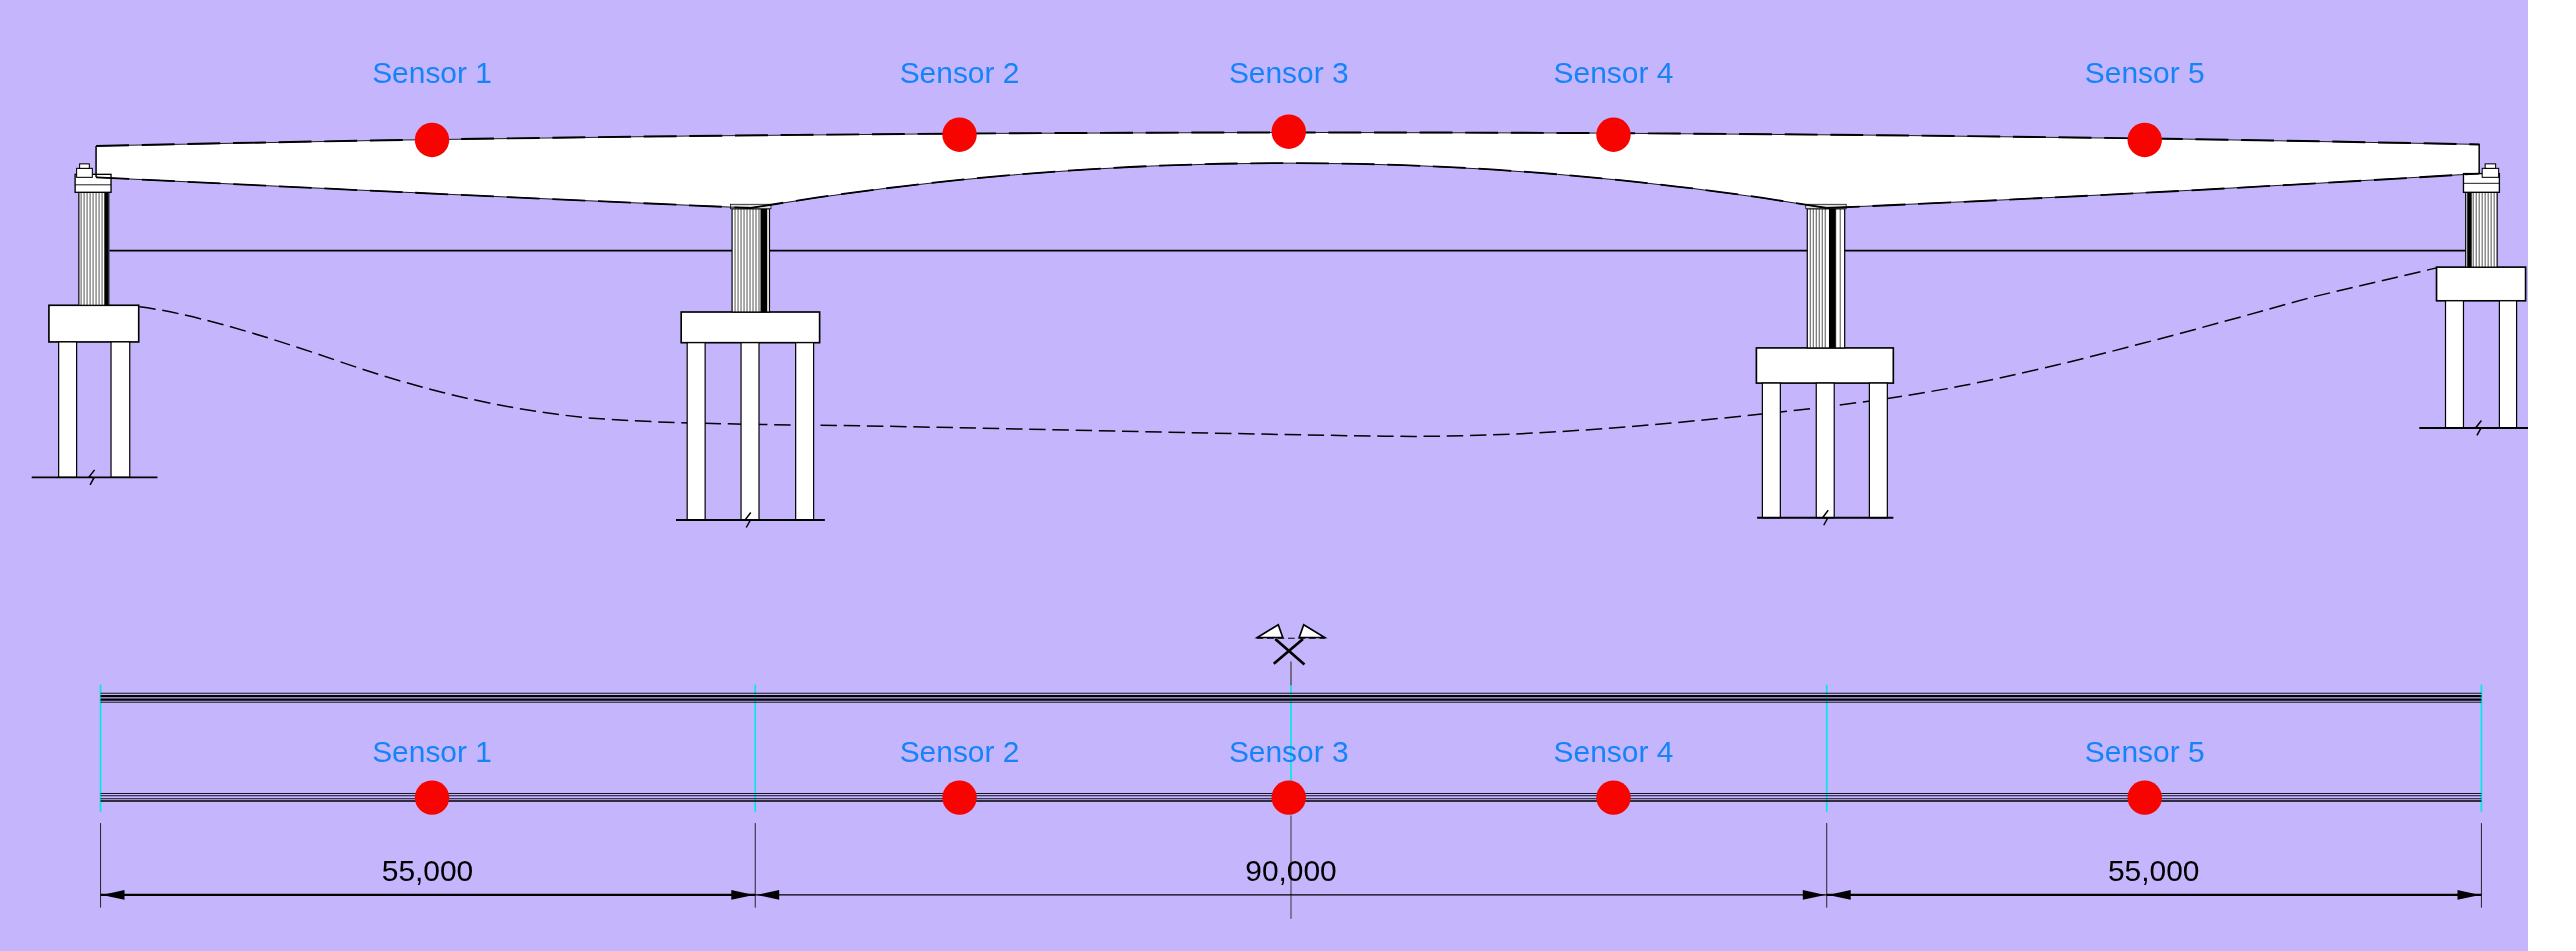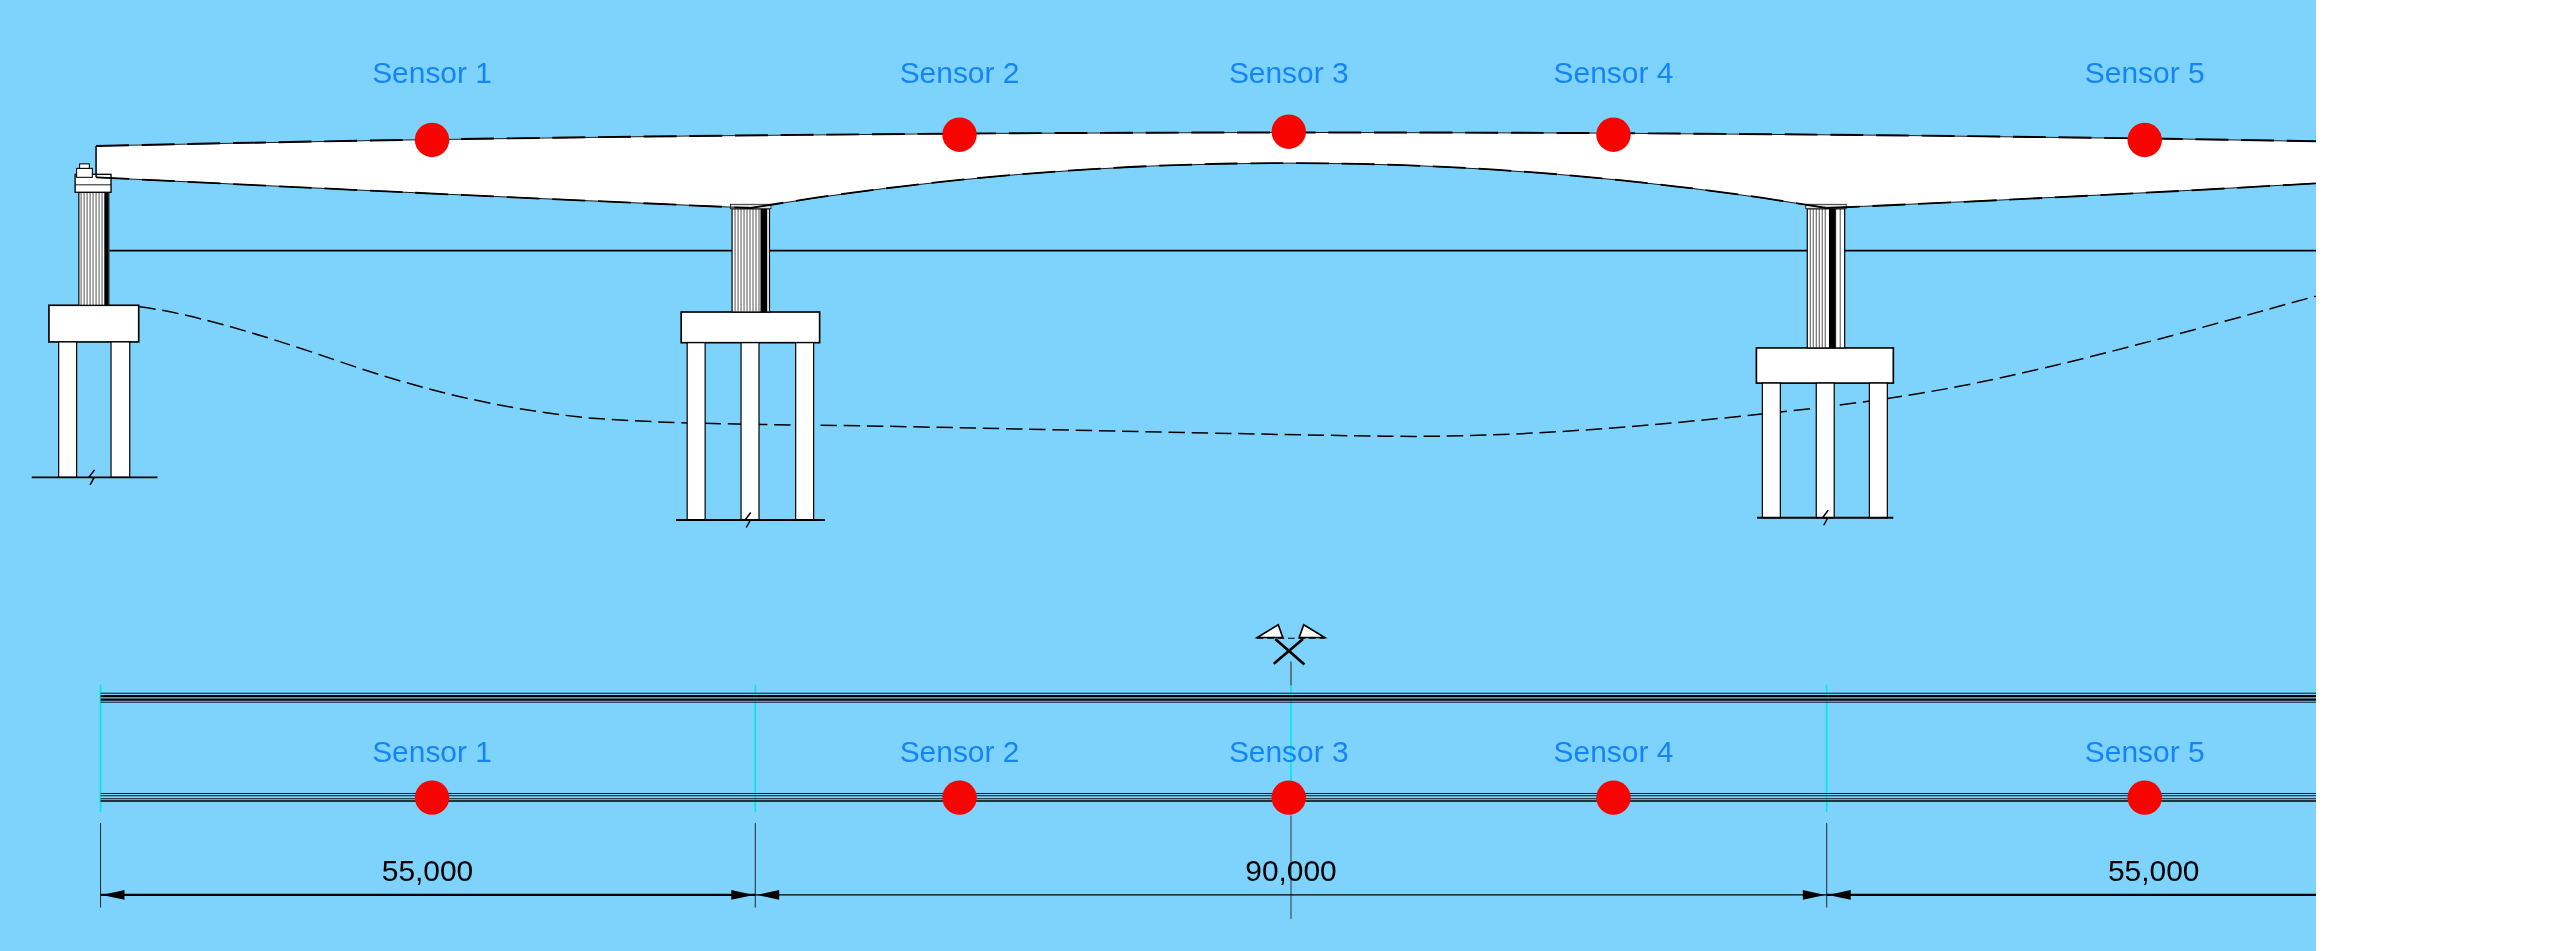--- a/index.html
+++ b/index.html
@@ -1,16 +1,16 @@
 <!DOCTYPE html>
 <html style="font-size:12px"><head>
 <meta charset="utf-8">
 <style>
   html,body{margin:0;padding:0;background:#ffffff;}
-  .stage{width:2316px;height:951px;position:relative;background:#7dd3fc;overflow:hidden;}
+  .stage{width:2528px;height:951px;position:relative;background:#c4b5fd;overflow:hidden;}
   svg{display:block;}
   text{font-family:"Liberation Sans","DejaVu Sans",sans-serif;}
   .sensor-label{font-size:40px;}
   .dim-label{font-size:40px;}
   .outline{fill:#ffffff;stroke:#000000;}
   .thinline{stroke:#000000;fill:none;}
 </style>
 </head>
 <body>
 

